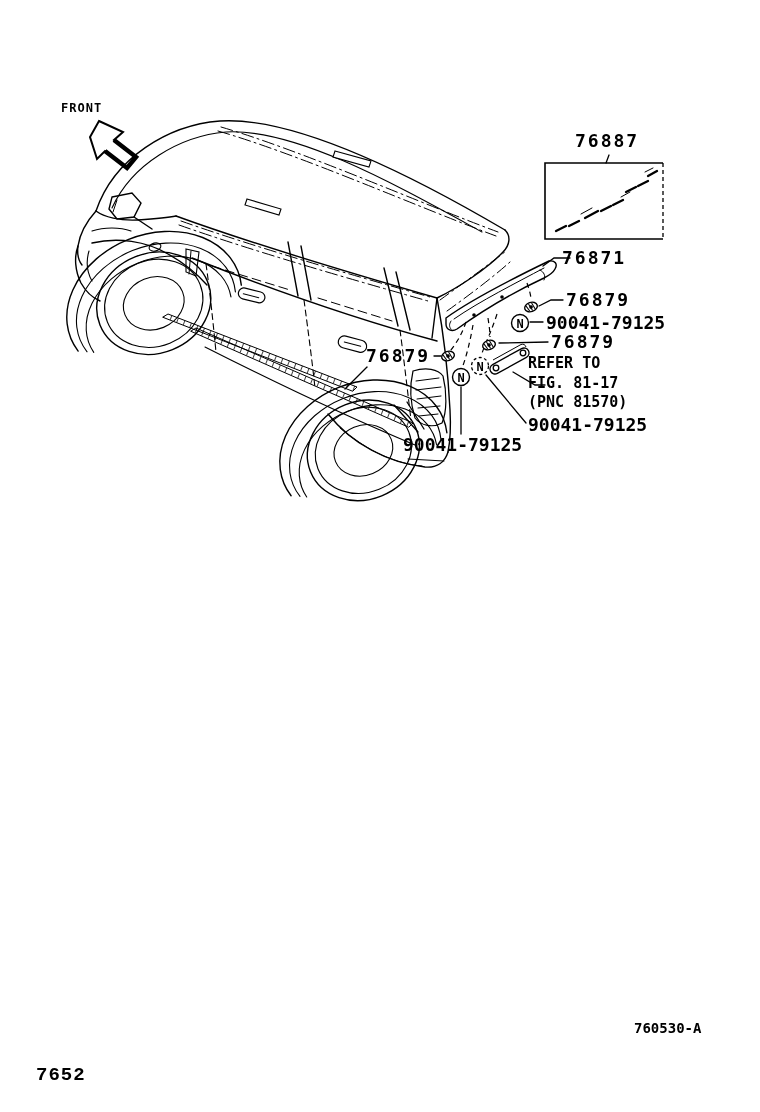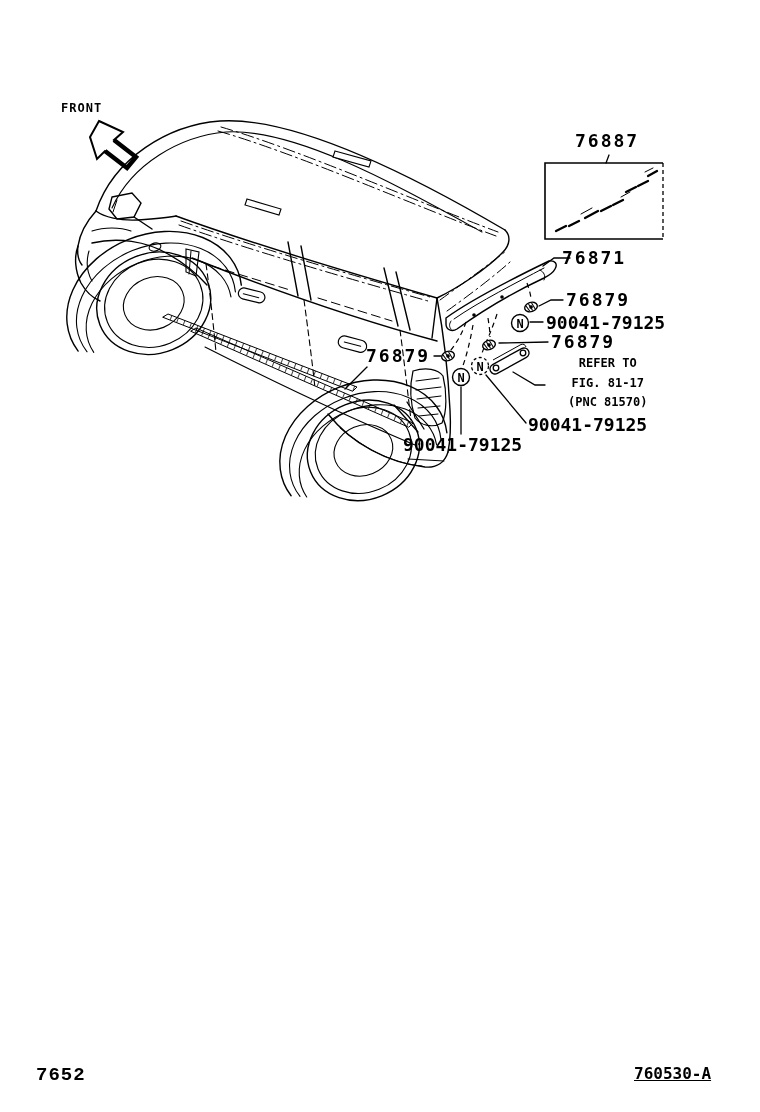--- a/index.html
+++ b/index.html
@@ -7,26 +7,26 @@
         font-family:"DejaVu Sans Mono","Liberation Mono",monospace;color:#000;}
   .page svg{position:absolute;left:0;top:0;}
   .lbl{position:absolute;line-height:1;white-space:pre;font-weight:bold;color:#000;}
   .num{font-size:18px;}
   #lbl-front{left:61px;top:102px;font-size:12px;letter-spacing:1px;}
   #lbl-76887{left:575px;top:132px;letter-spacing:2px;}
   #lbl-76871{left:562px;top:249px;letter-spacing:2px;}
   #lbl-76879a{left:566px;top:291px;letter-spacing:2px;}
   #lbl-90041a{left:546px;top:314px;}
   #lbl-76879b{left:551px;top:333px;letter-spacing:2px;}
-  #lbl-refer{left:568px;top:354px;font-size:12px;line-height:19.5px;text-align:center;}
+  #lbl-refer{left:528px;top:354px;font-size:15px;line-height:19.5px;}
   #lbl-90041b{left:528px;top:416px;}
   #lbl-90041c{left:403px;top:436px;}
   #lbl-76879c{left:366px;top:347px;letter-spacing:2px;}
   #lbl-fig{left:36px;top:1066px;font-size:19px;letter-spacing:1px;font-family:Liberation Mono, monospace;}
-  #lbl-code{left:634px;top:1066px;font-size:16px;text-decoration:underline;}
+  #lbl-code{left:634px;top:1021px;font-size:14px;}
 </style>
 </head>
 <body>
 
 <div class="page">
 
 <svg width="760" height="1112" viewBox="0 0 760 1112">
   <defs>
     <pattern id="hatchA" width="7" height="7" patternUnits="userSpaceOnUse" patternTransform="rotate(21)">
       <line x1="0" y1="0" x2="0" y2="7" stroke="#000" stroke-width="1.5"></line>

